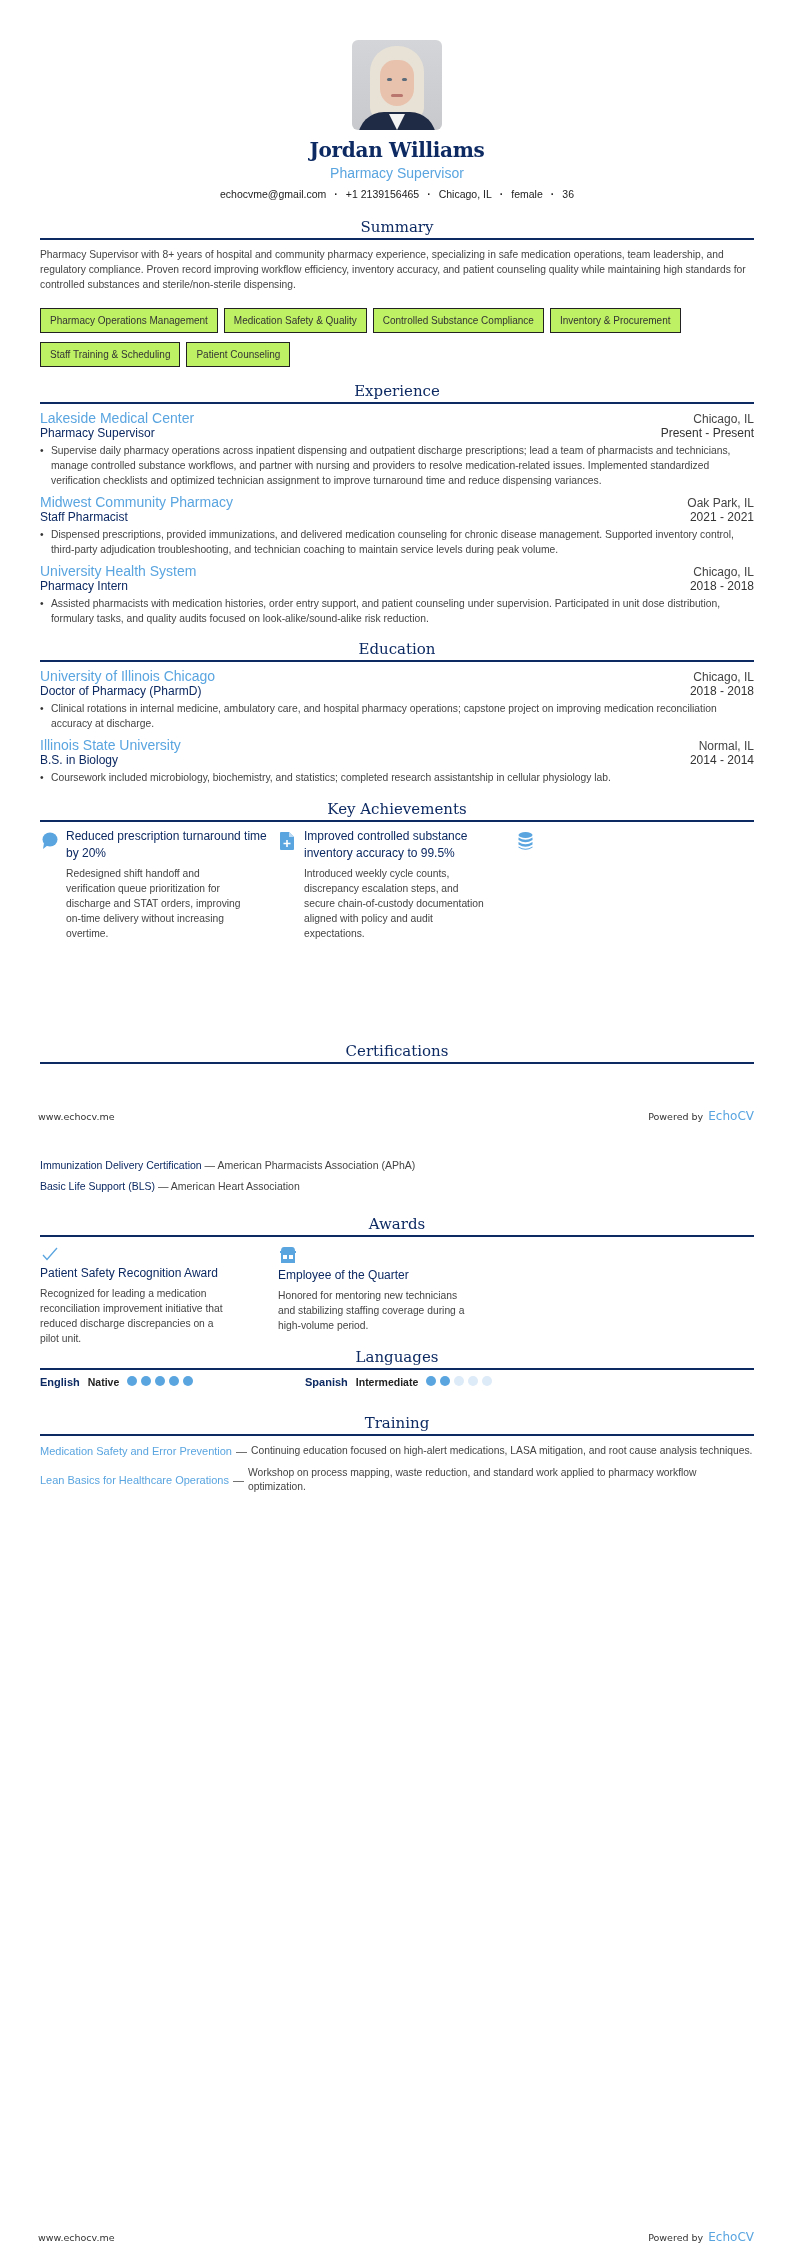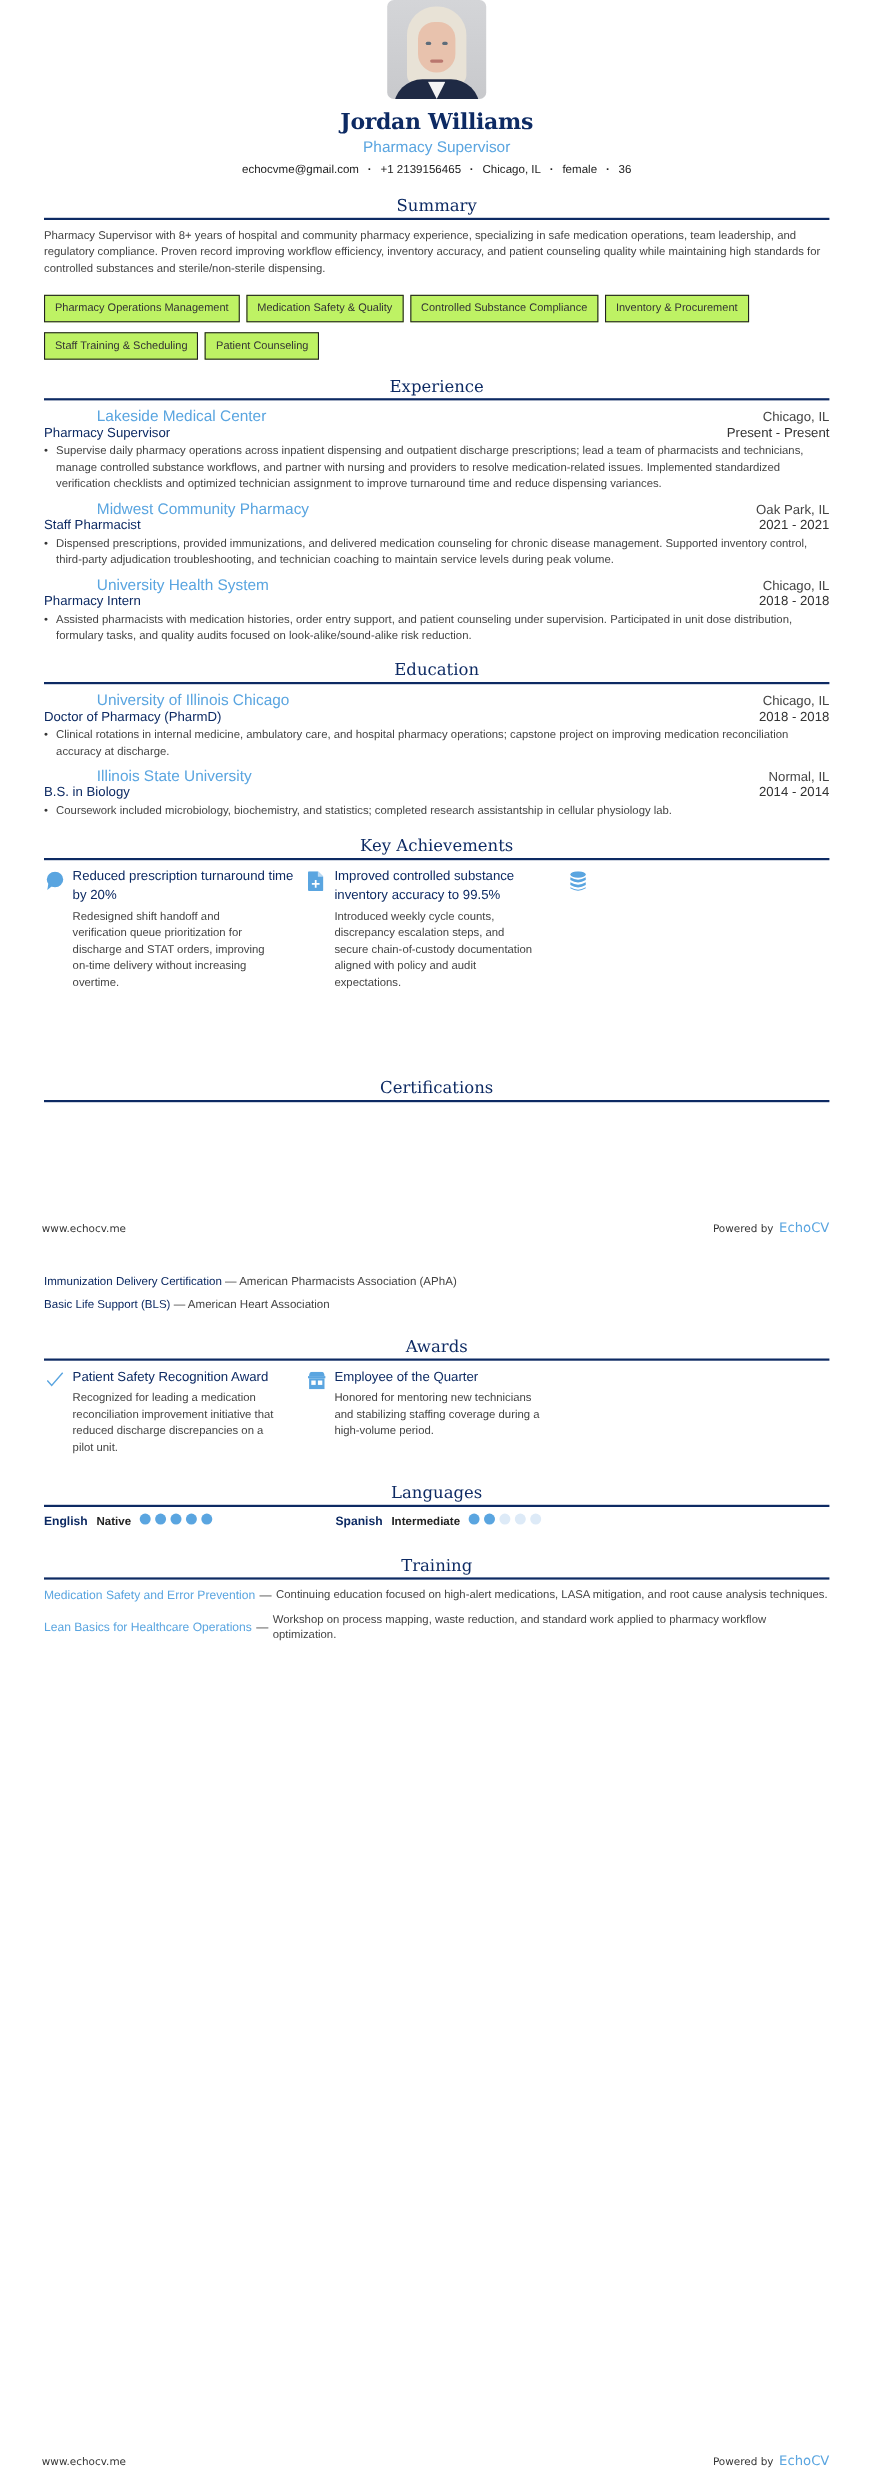--- a/index.html
+++ b/index.html
@@ -8,21 +8,21 @@
     width: 794px;
     height: 2246px;
     position: relative;
     font-family: "Liberation Sans", "DejaVu Sans", sans-serif;
     color: #333;
     overflow: hidden;
   }
   .page { position: absolute; left: 40px; right: 40px; top: 0; }
 
   
-  .header { text-align: center; }
+  .header { text-align: center; padding-top: 40px; }
   .photo {
     width: 90px; height: 90px; margin: 0 auto;
     border-radius: 6px; overflow: hidden;
     background: linear-gradient(180deg, #d4d5d8 0%, #c8c9cc 100%);
     position: relative;
   }
   .photo .hair {
     position: absolute; left: 18px; top: 6px; width: 54px; height: 72px;
     background: #e8e2d6; border-radius: 26px 26px 10px 10px;
   }
@@ -61,21 +61,21 @@
 
   .core-title { font-size: 14px; color: #0d2a63; margin-top: 8px; }
   .skills { display: flex; flex-wrap: wrap; gap: 9px 6px; margin-top: 5px; }
   .chip {
     border: 1px solid #222; font-size: 10px; color: #333;
     padding: 6px 9px; line-height: 11px; background: #bef264;
   }
 
   .entry { margin-top: 6px; }
   .row { display: flex; justify-content: space-between; align-items: baseline; }
-  .org { font-size: 14px; color: #5aa5e0; margin-left: 48px; }
+  .org { font-size: 14px; color: #5aa5e0; }
   .loc { font-size: 12px; color: #444; }
   .role { font-size: 12px; color: #0d2a63; }
   .dates { font-size: 12px; color: #333; }
   .bullet { font-size: 10.3px; line-height: 15px; color: #444; padding-left: 11px; position: relative; margin-top: 3px; }
   .bullet::before { content: "•"; position: absolute; left: 0; top: 0; color: #333; }
 
   
   .ach-grid { display: flex; margin-top: 6px; }
   .ach { width: 238px; display: flex; margin-right: 5px; }
   .ach-icon { width: 26px; flex: none; padding-top: 4px; padding-left: 2px; }
@@ -88,21 +88,21 @@
     font-family: "DejaVu Sans", sans-serif;
   }
   .footer-row .site { font-size: 9.5px; color: #333; }
   .footer-row .pw { font-size: 9.5px; color: #333; }
   .footer-row .brand { font-size: 12px; color: #5aa5e0; }
 
   .cert { font-size: 10.5px; margin-top: 9px; color: #444; }
   .cert .cname { color: #0d2a63; }
 
   .awards { display: flex; margin-top: 6px; }
-  .award { width: 238px; display: flex; }
+  .award { width: 238px; display: flex; flex-direction: column; }
   .award .ach-desc { width: 195px; }
 
   .langs { display: flex; margin-top: 6px; align-items: center; font-size: 10.5px; }
   .lang { display: flex; align-items: flex-end; width: 265px; font-weight: bold; }
   .lang .lname { color: #0d2a63; font-size: 11px; margin-right: 8px; }
   .lang .llevel { color: #222; margin-right: 8px; }
   .dot { width: 10px; height: 10px; border-radius: 50%; background: #5aa5e0; margin-right: 4px; display: inline-block; }
   .dot.off { background: #ddeaf7; }
 
   .train { display: flex; margin-top: 8px; align-items: center; }
@@ -245,21 +245,21 @@
               <ellipse cx="7.5" cy="3" rx="7" ry="3" fill="#5aa5e0"></ellipse>
               <path d="M0.5 5.5 Q7.5 10 14.5 5.5 V8 Q7.5 12.5 0.5 8 Z" fill="#5aa5e0"></path>
               <path d="M0.5 10 Q7.5 14.5 14.5 10 V12.5 Q7.5 17 0.5 12.5 Z" fill="#5aa5e0"></path>
               <path d="M0.5 14.5 Q7.5 19 14.5 14.5 V15.5 Q7.5 20 0.5 15.5 Z" fill="#5aa5e0"></path>
             </svg>
         </div>
       </div>
     </div>
   </div>
 
-  <div style="position:absolute; top:980px; left:0; right:0;">
+  <div style="position:absolute; top:1042px; left:0; right:0;">
     <div class="section-h">Certifications</div>
   </div>
 
   <div style="position:absolute; top:1150px; left:0; right:0;">
     <div class="cert">
       <span class="cname">Immunization Delivery Certification</span> — <span>American Pharmacists Association (APhA)</span>
     </div>
     <div class="cert" style="margin-top:9px;">
       <span class="cname">Basic Life Support (BLS)</span> — <span>American Heart Association</span>
     </div>

